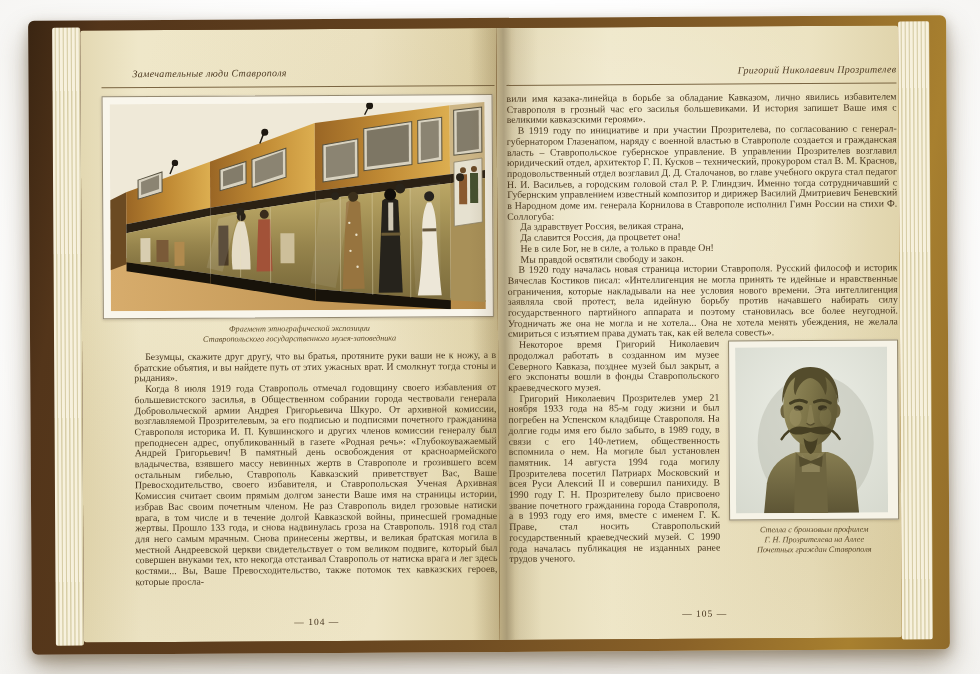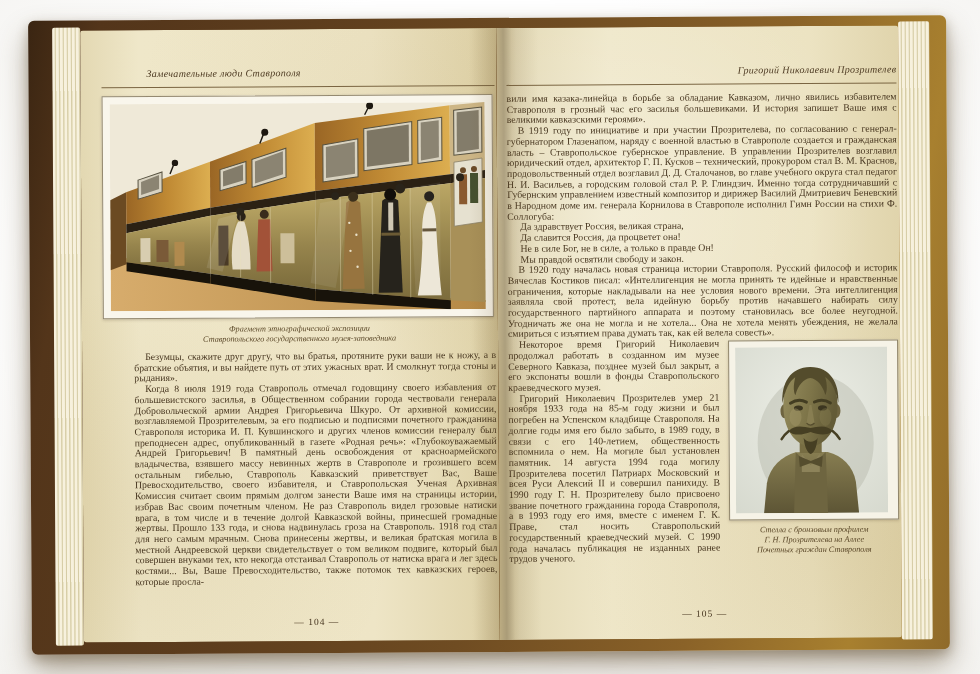--- a/index.html
+++ b/index.html
@@ -58,21 +58,21 @@
 </style>
 </head>
 <body>
 
 <div class="book">
   <div class="cover"></div>
   <div class="edges edges-left"></div>
   <div class="edges edges-right"></div>
 
   <div class="page pg-left">
-    <div class="run-head" style="left:66px;top:38px;">Замечательные люди Ставрополя</div>
+    <div class="run-head" style="left:52px;top:38px;">Замечательные люди Ставрополя</div>
     <div class="head-rule" style="left:21px;top:57px;width:393px;"></div>
 
     <div class="photo-frame" style="left:21px;top:66px;">
       <svg width="375" height="207" viewBox="0 0 375 207" role="img">
         <defs>
           <linearGradient id="wallG" x1="0" y1="0" x2="1" y2="0">
             <stop offset="0" stop-color="#9a6625"></stop>
               <stop offset="0.5" stop-color="#c08a34"></stop>
               <stop offset="1" stop-color="#dcae50"></stop>
           </linearGradient>

